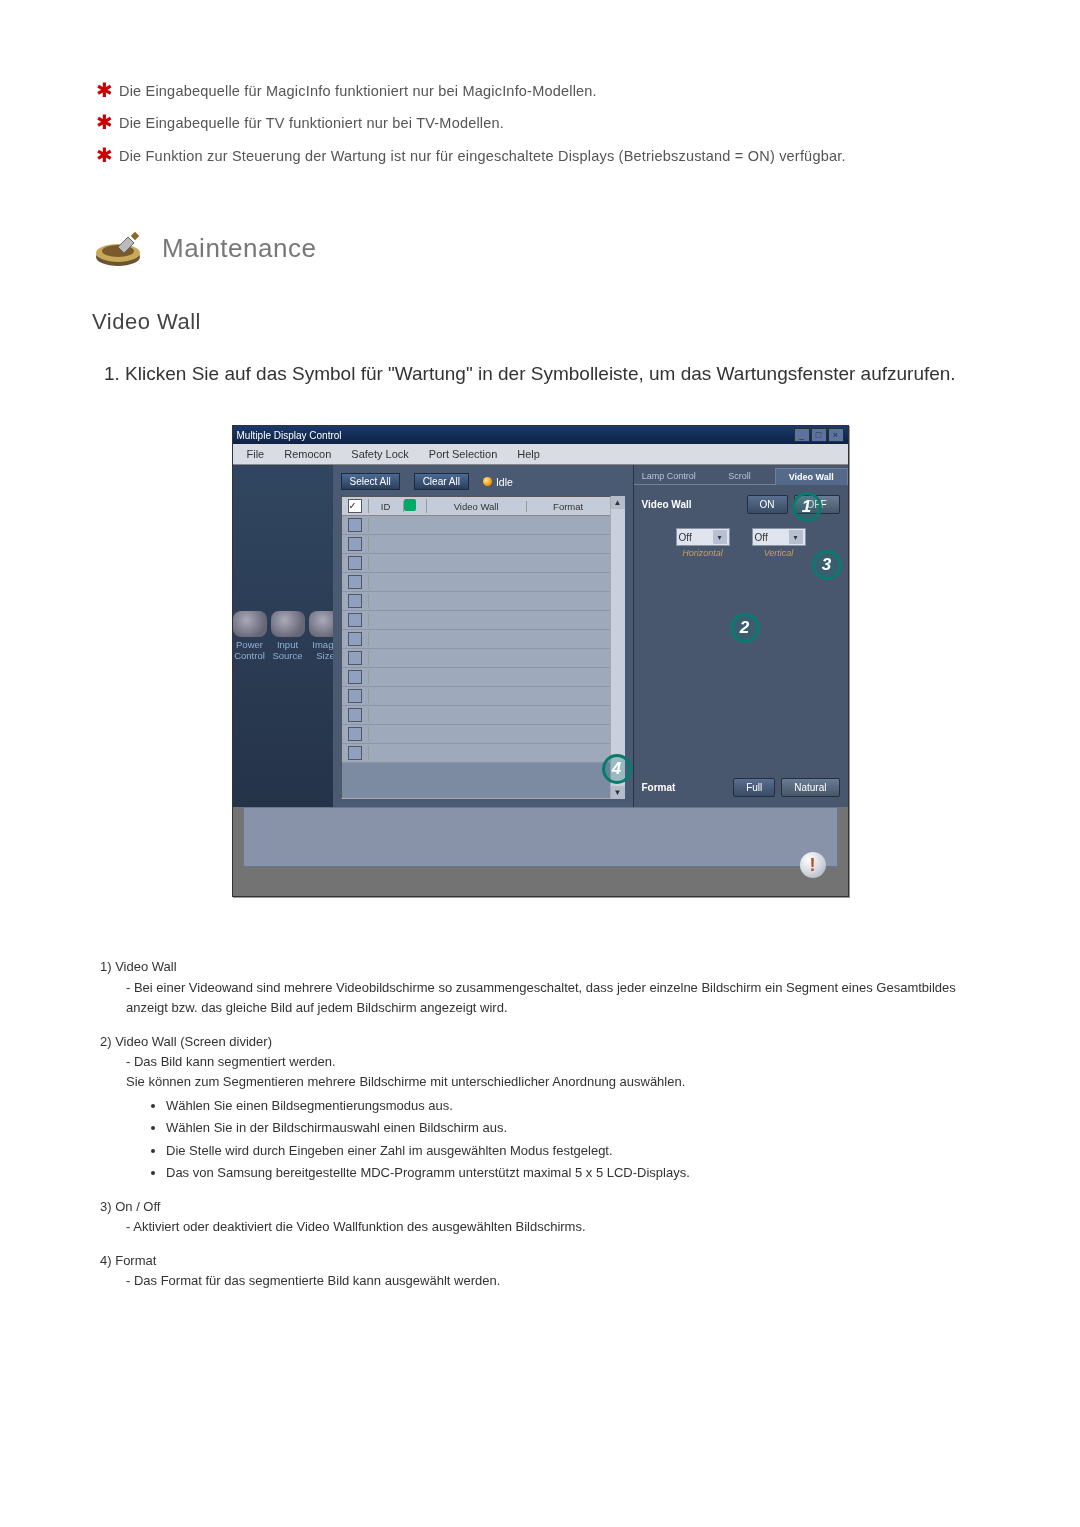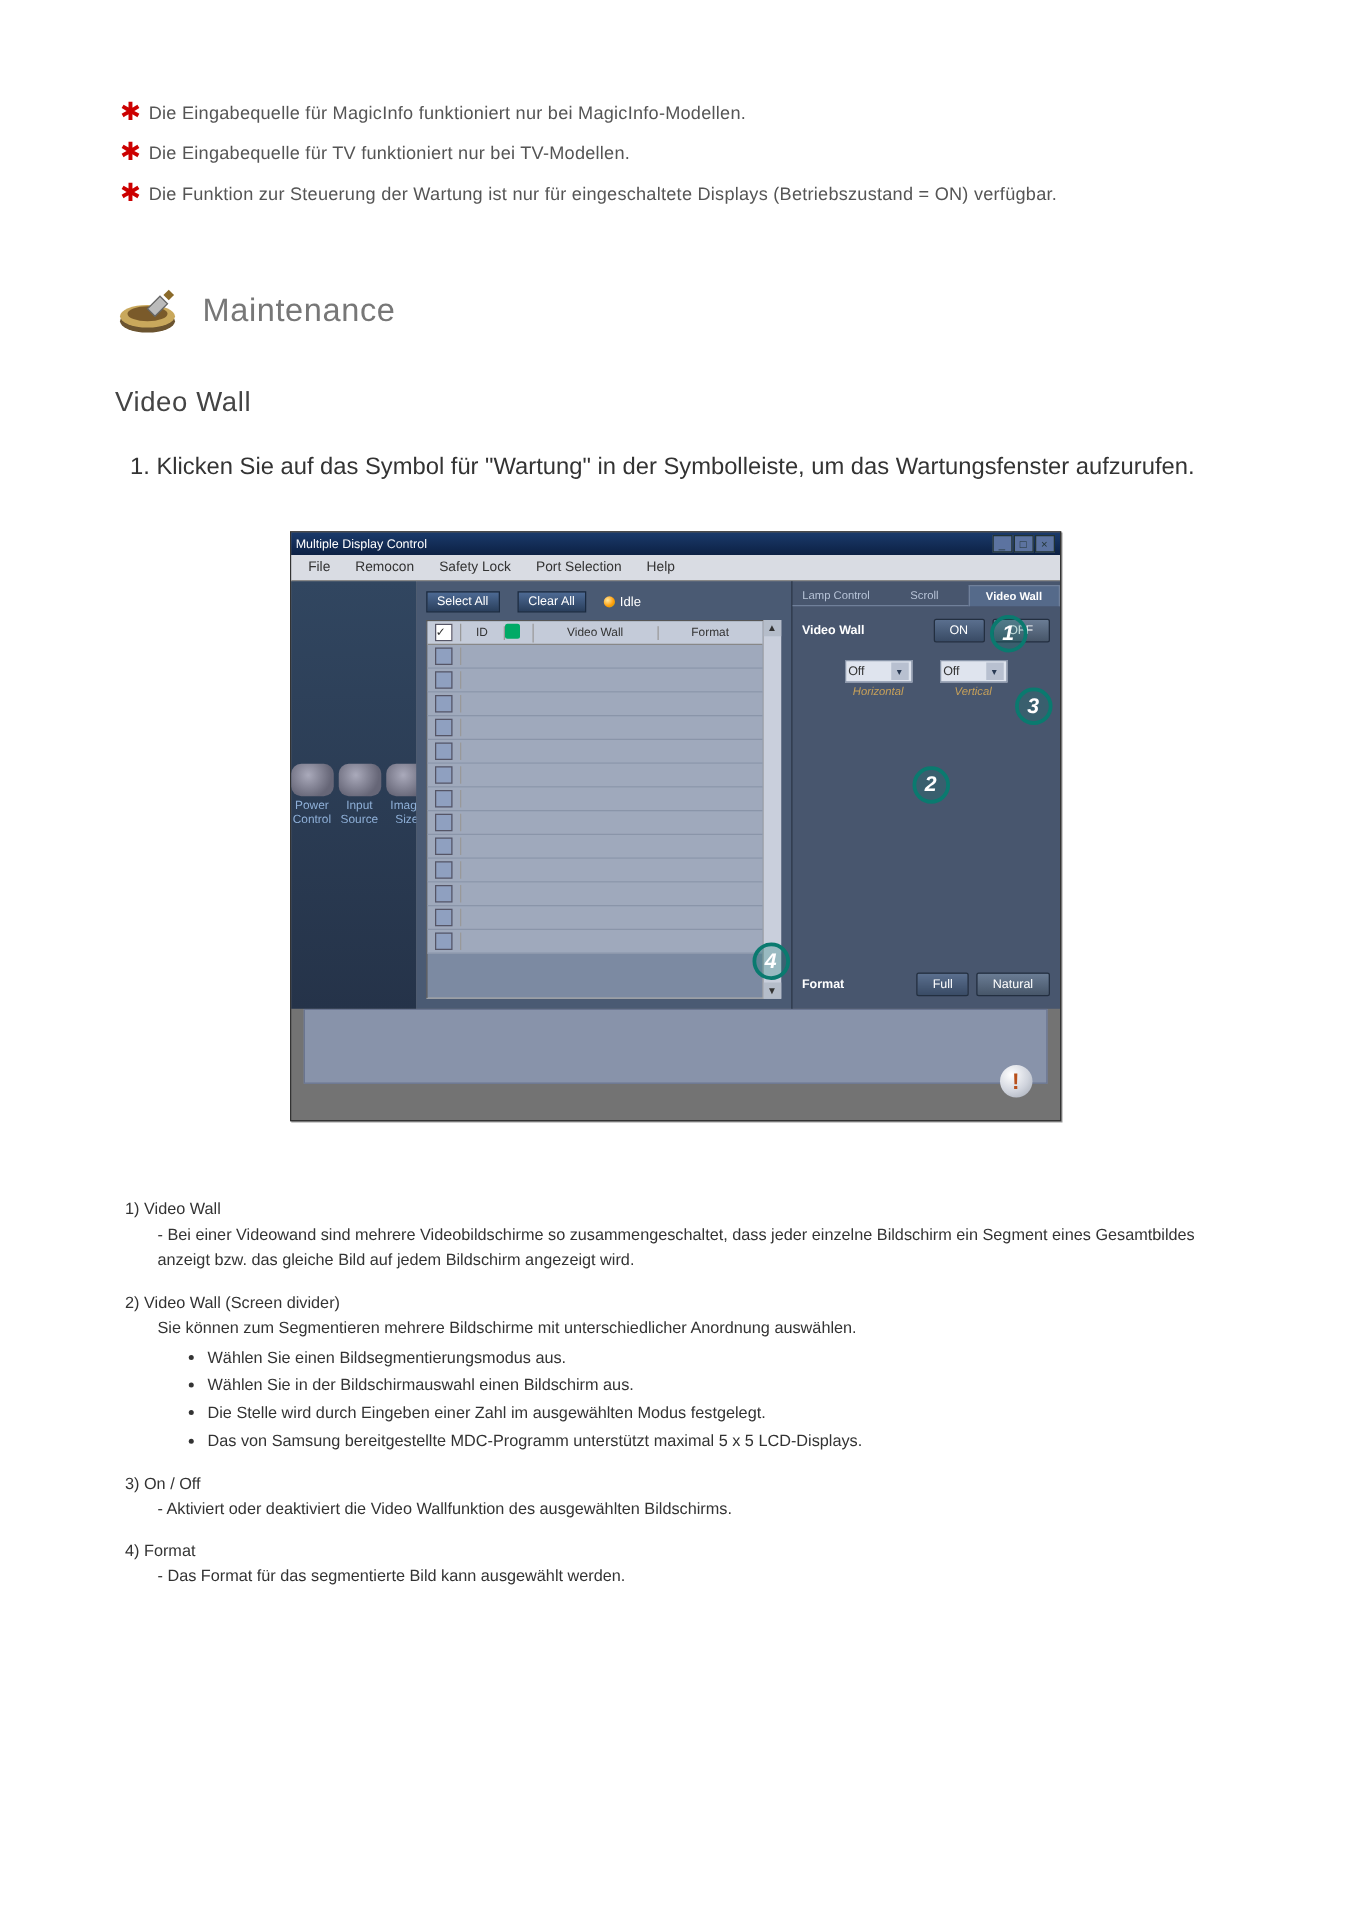--- a/index.html
+++ b/index.html
@@ -350,20 +350,21 @@
 
   <div class="txt">
     <div class="item">
       <span>1)</span>
       <span>Video Wall</span>
       <div class="sub">- Bei einer Videowand sind mehrere Videobildschirme so zusammengeschaltet, dass jeder einzelne Bildschirm ein Segment eines Gesamtbildes anzeigt bzw. das gleiche Bild auf jedem Bildschirm angezeigt wird.</div>
     </div>
     <div class="item">
       <span>2)</span>
       <span>Video Wall (Screen divider)</span>
+      <div class="sub">- Das Bild kann segmentiert werden.</div>
       <div class="sub">Sie können zum Segmentieren mehrere Bildschirme mit unterschiedlicher Anordnung auswählen.</div>
       <ul class="bul">
         <li>Wählen Sie einen Bildsegmentierungsmodus aus.</li>
         <li>Wählen Sie in der Bildschirmauswahl einen Bildschirm aus.</li>
         <li>Die Stelle wird durch Eingeben einer Zahl im ausgewählten Modus festgelegt.</li>
         <li>Das von Samsung bereitgestellte MDC-Programm unterstützt maximal 5 x 5 LCD-Displays.</li>
       </ul>
     </div>
     <div class="item">
       <span>3)</span>

